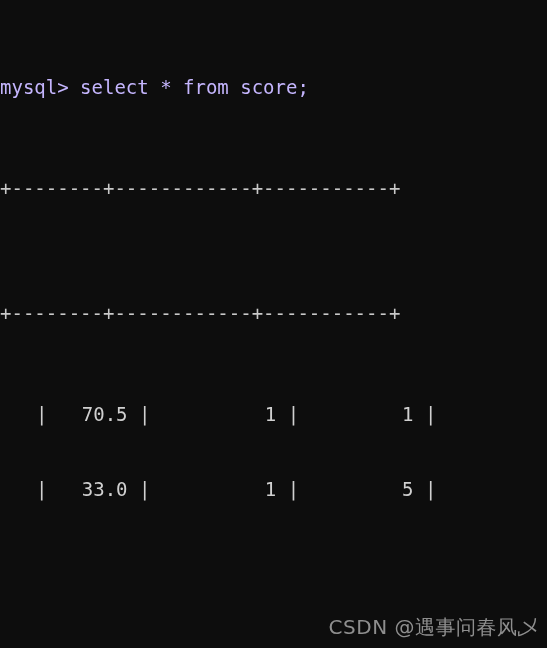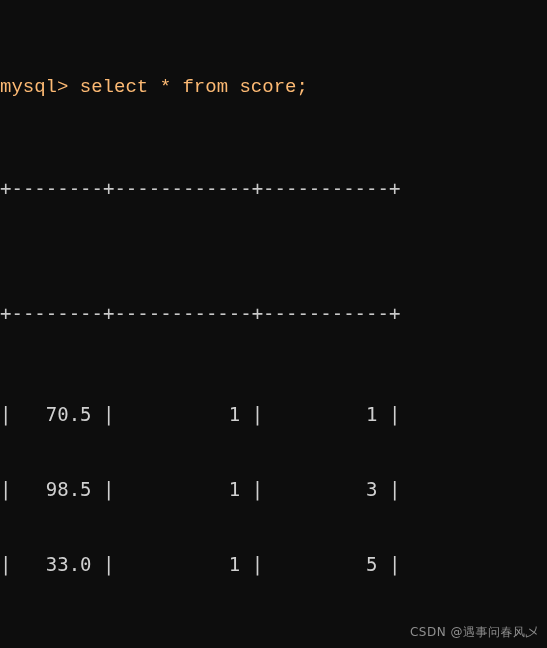--- a/index.html
+++ b/index.html
@@ -27,60 +27,59 @@
     letter-spacing: 0px;
     white-space: pre;
   }
   .tline {
     white-space: pre;
     height: 25.1px;
     display: block;
     font-family: "DejaVu Sans Mono", "Liberation Mono", monospace;
   }
   .prompt-line {
-    color: #fdba74;
-    font-family: Liberation Mono, monospace;
+    color: #c4b5fd;
   }
   .rule-line {
     color: #c8c8c8;
   }
   .header-line {
     color: #d8d8d8;
   }
   .data-line {
     color: #d0d0d0;
+    padding-left: 36px;
   }
   #watermark {
     position: absolute;
     right: 9px;
     bottom: 7px;
     color: #9a9a9a;
     font-family: "DejaVu Sans", "Liberation Sans", sans-serif;
-    font-size: 12px;
+    font-size: 20px;
     letter-spacing: 0.5px;
     white-space: nowrap;
     opacity: 0.92;
   }
 </style>
 </head>
 <body>
 
 <div id="screen">
 
   <div id="terminal">
 
     <span class="tline prompt-line">mysql&gt; select * from score;</span>
 
     <span class="tline rule-line">+--------+------------+-----------+</span>
 
 
     <span class="tline rule-line">+--------+------------+-----------+</span>
 
     <span class="tline data-line">|   70.5 |          1 |         1 |</span>
-    <span class="tline data-line">|   98.5 |          1 |         3 |</span>
     <span class="tline data-line">|   33.0 |          1 |         5 |</span>
     
     
     
     
     
     
     
     
     

